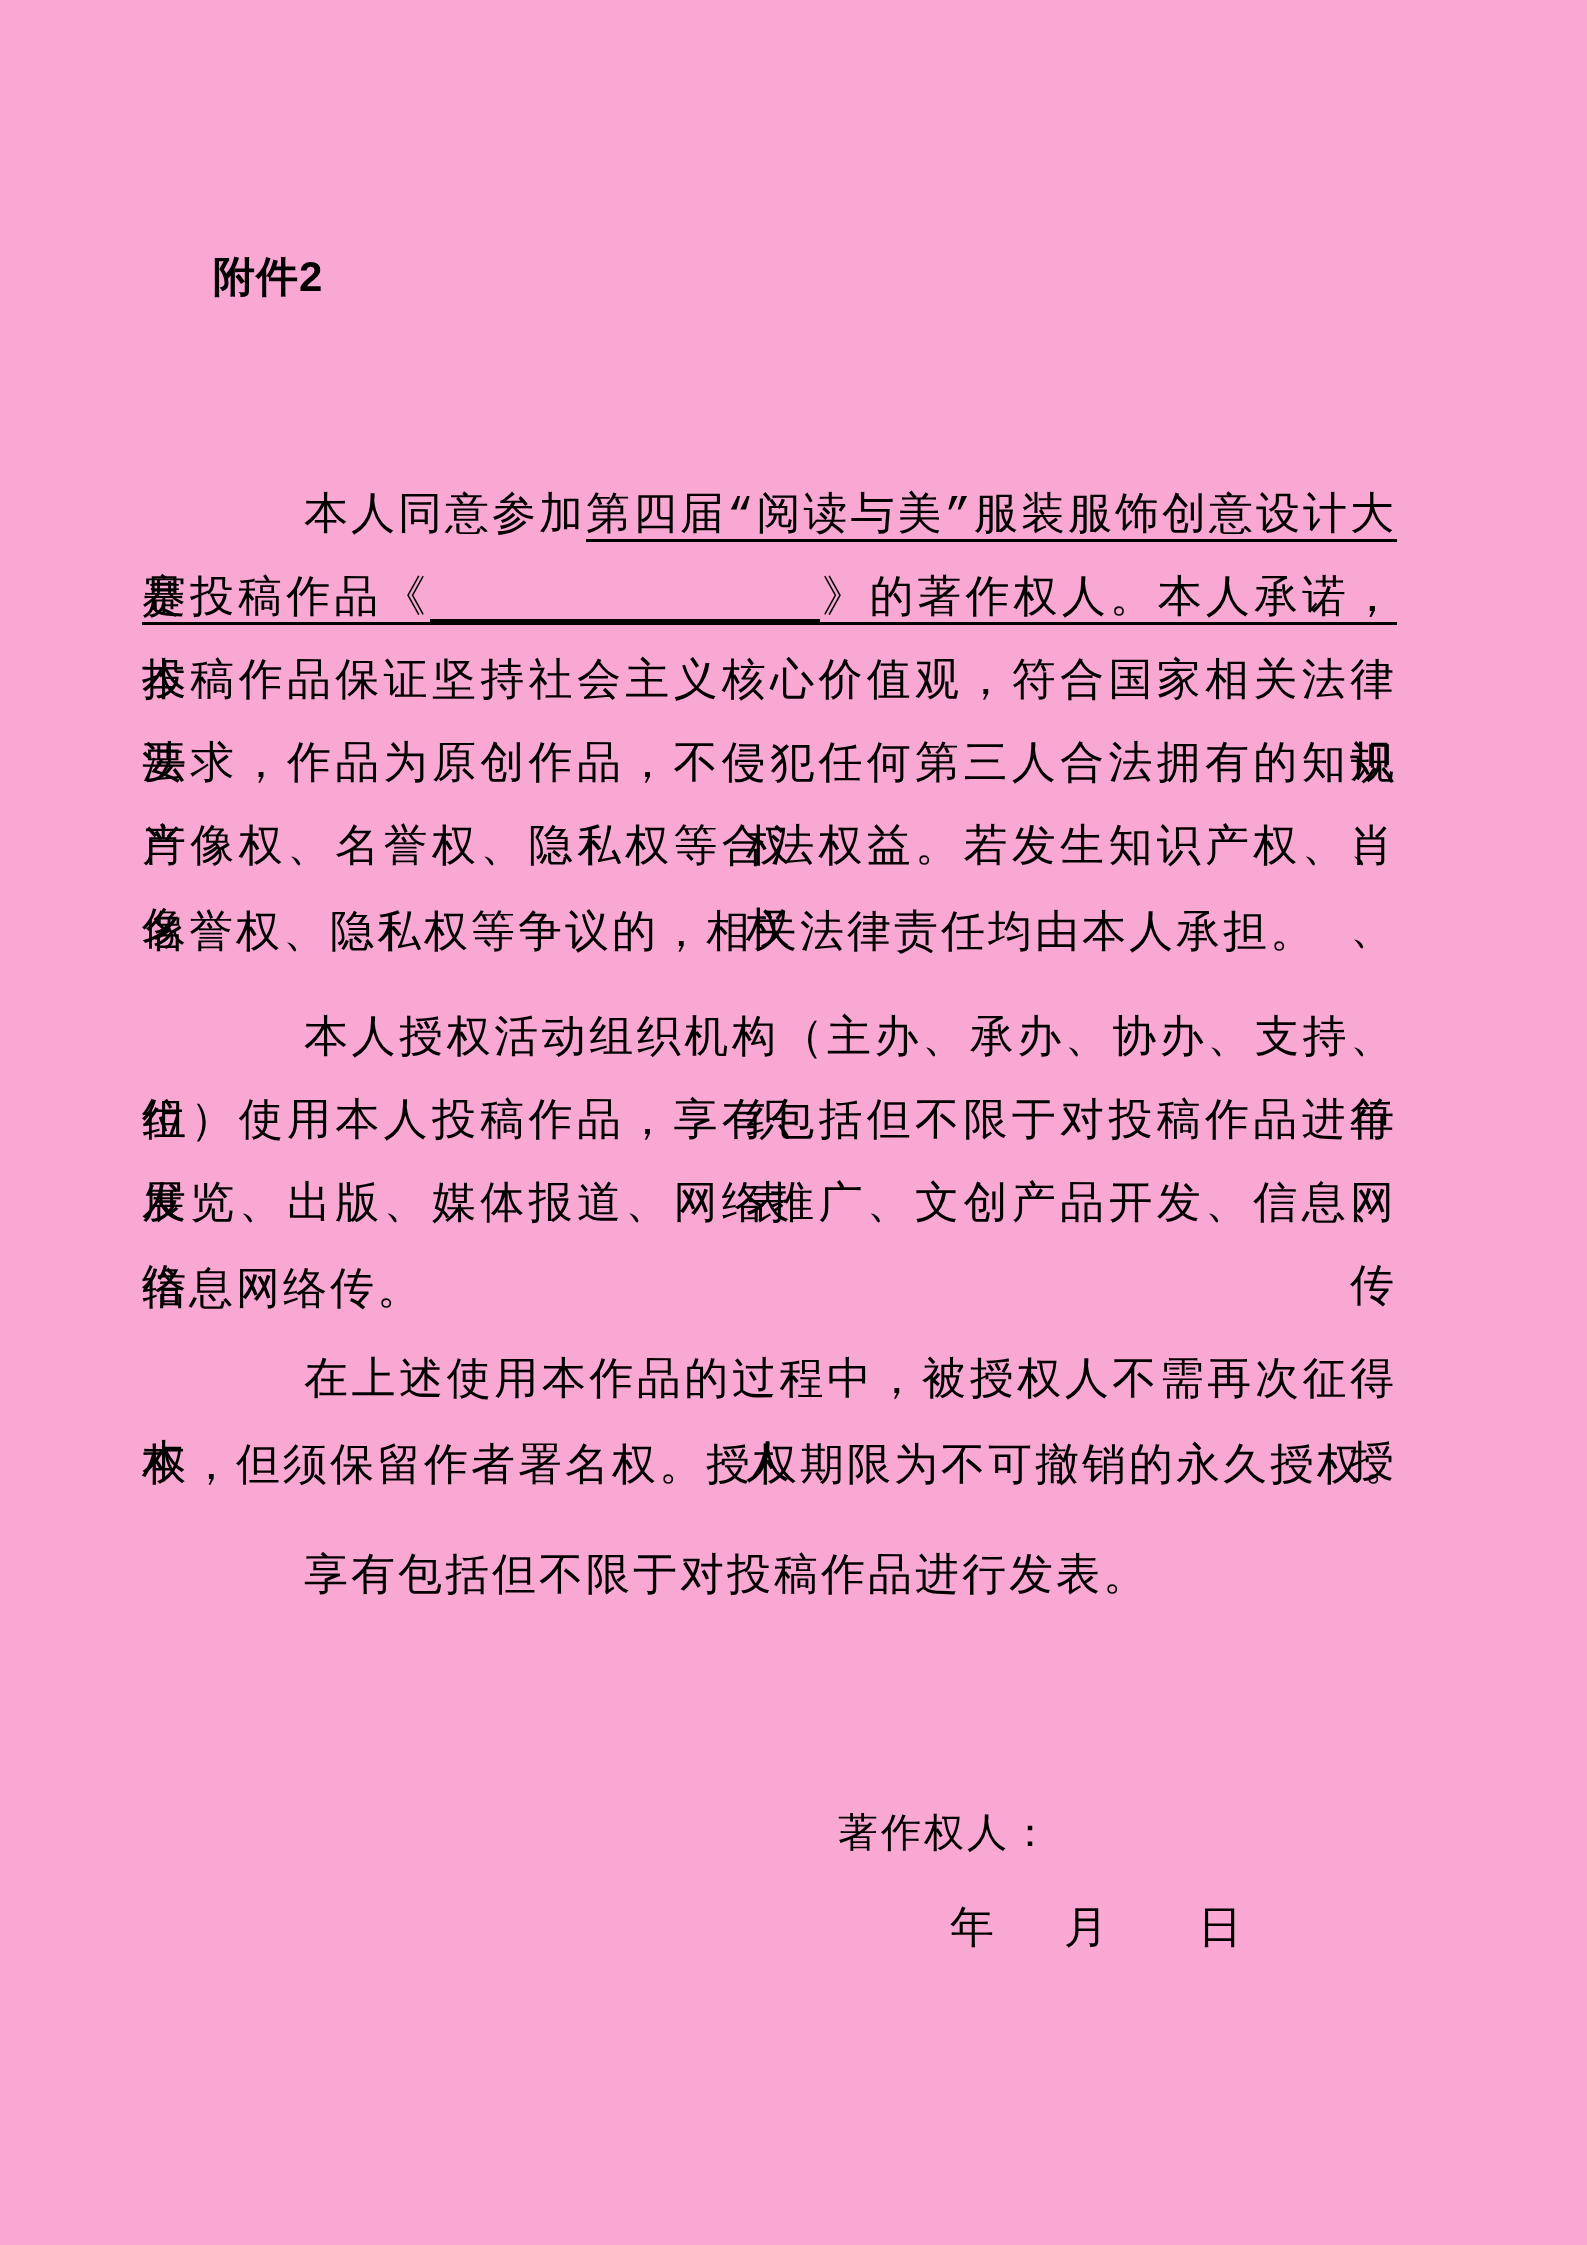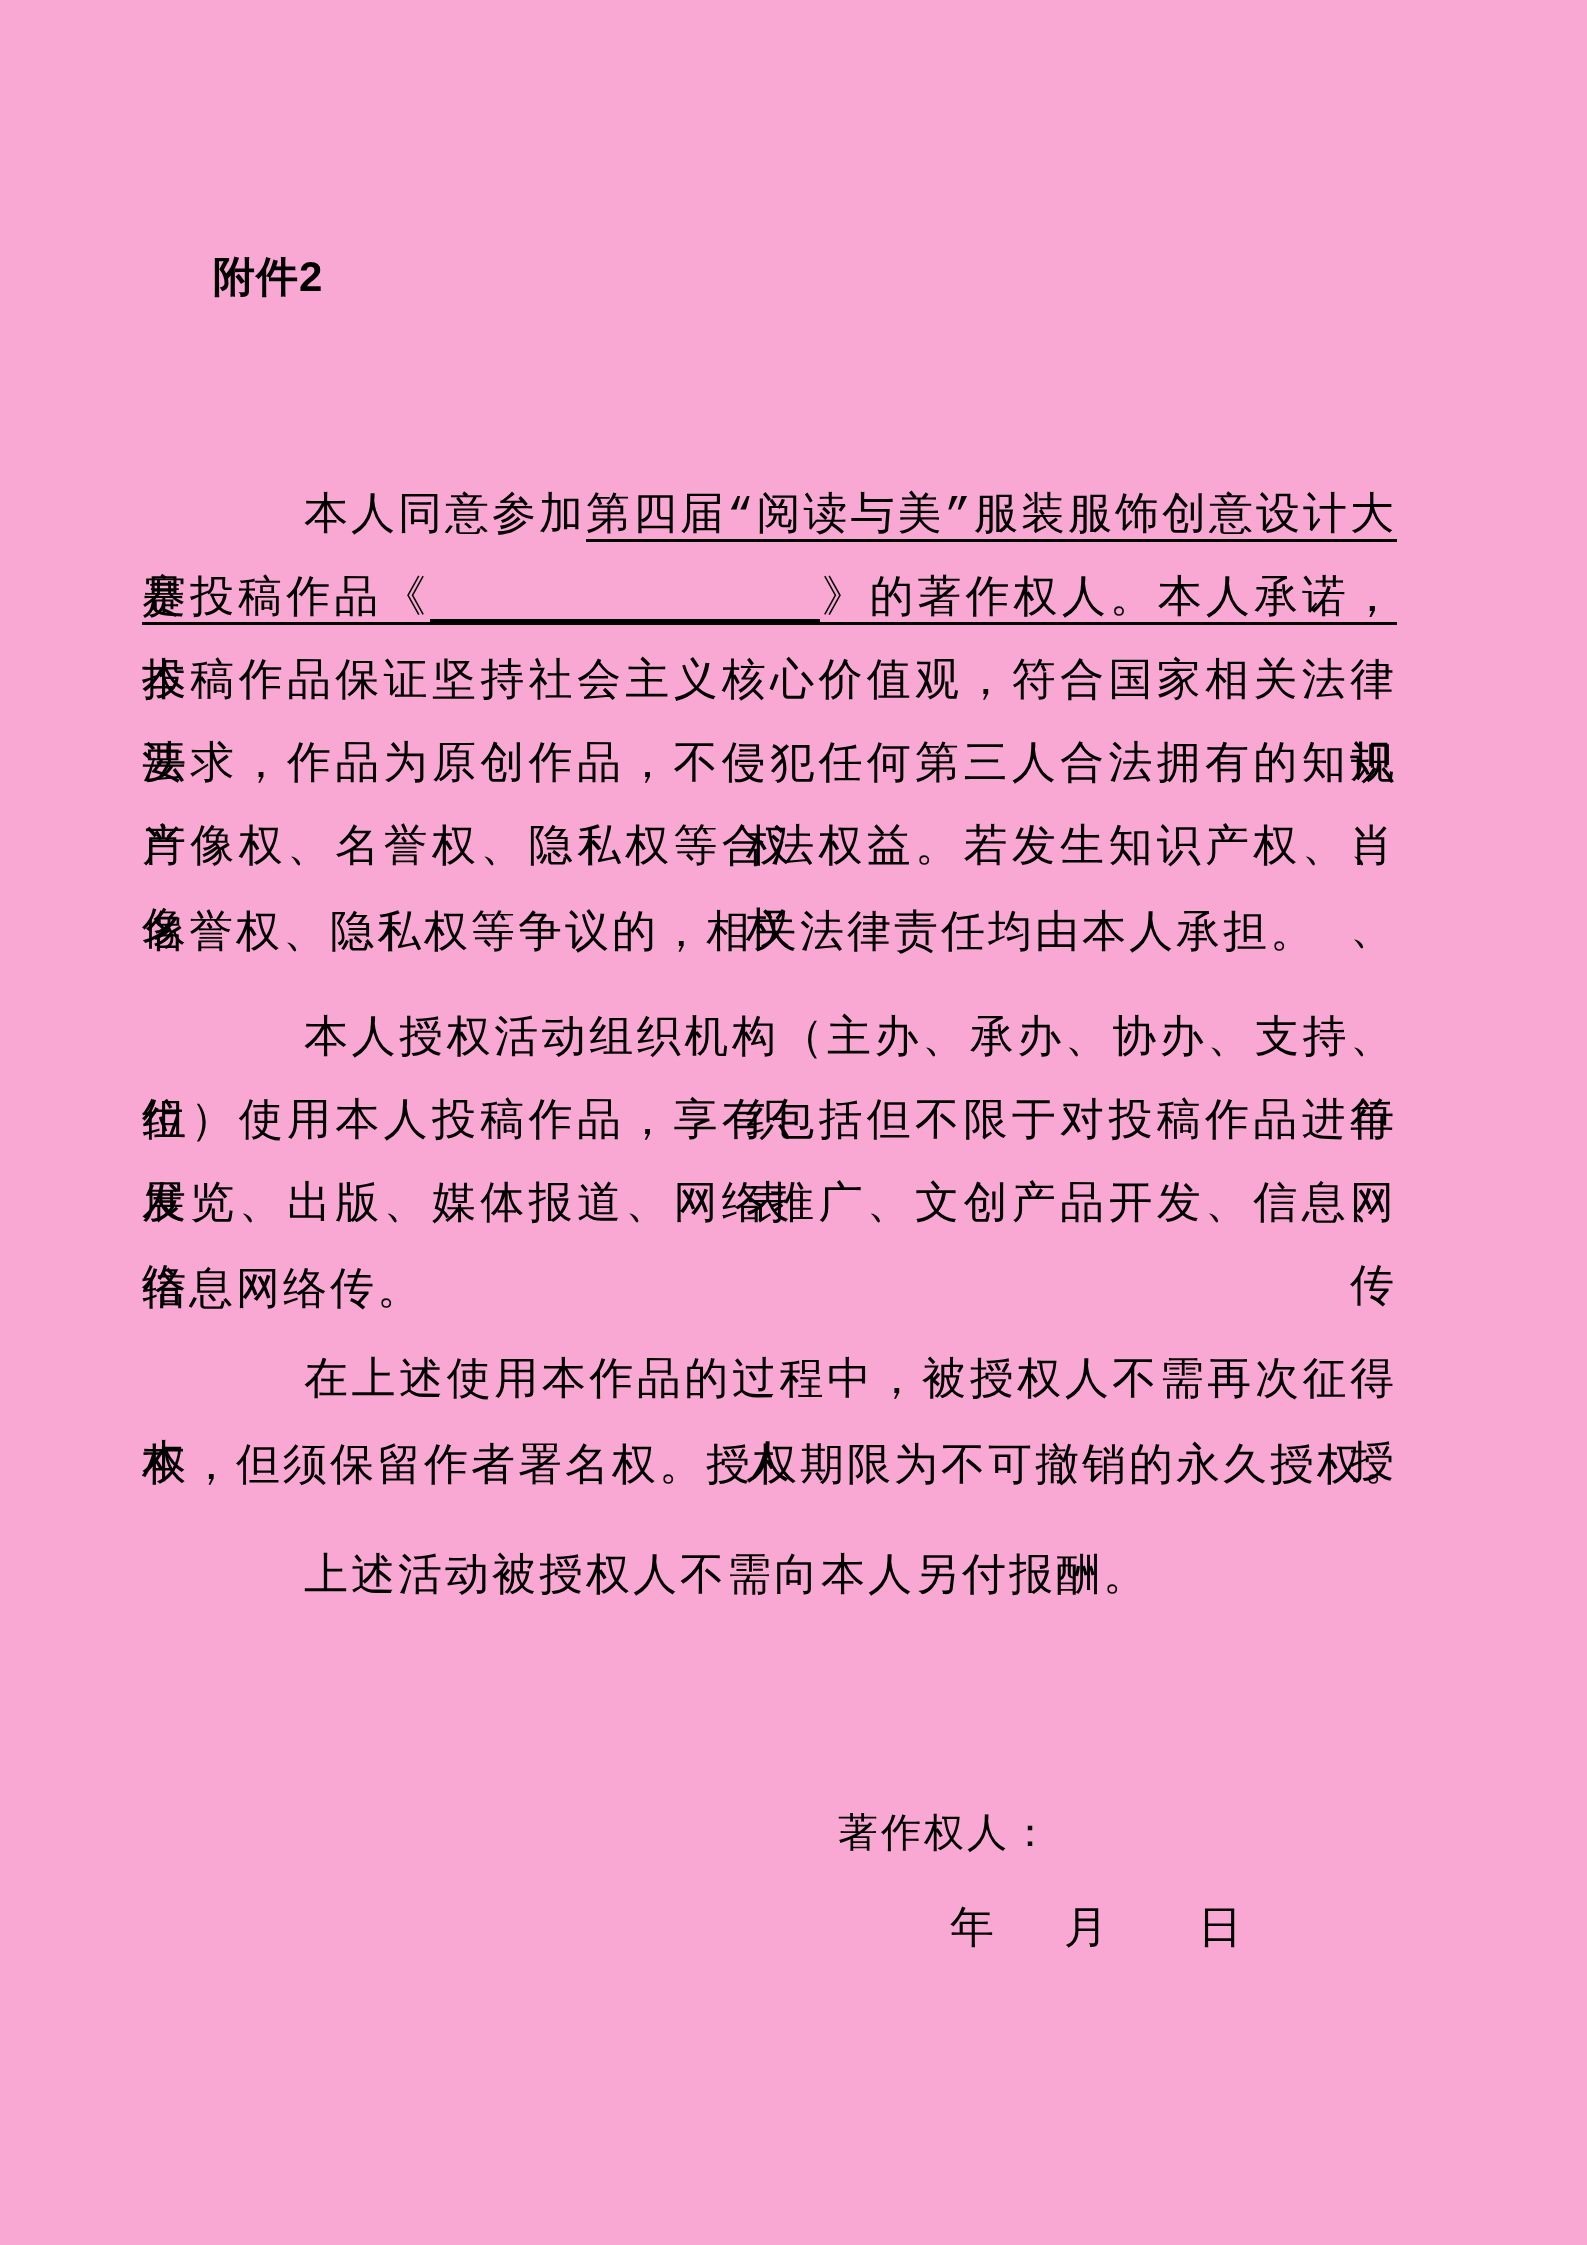--- a/index.html
+++ b/index.html
@@ -108,21 +108,21 @@
         <div class="line just indent"><span>本人授权活动组织机构（主办、承办、协办、支持、组织单</span></div>
         <div class="line just"><span>位）使用本人投稿作品，享有包括但不限于对投稿作品进行发表、</span></div>
         <div class="line just"><span>展览、出版、媒体报道、网络推广、文创产品开发、信息网络传</span></div>
         <div class="line"><span>信息网络传。</span></div>
       </div>
       <div class="paragraph">
         <div class="line just indent"><span>在上述使用本作品的过程中，被授权人不需再次征得本人授</span></div>
         <div class="line"><span>权，但须保留作者署名权。授权期限为不可撤销的永久授权。</span></div>
       </div>
       <div class="paragraph">
-        <div class="line indent"><span>上述活动被授权人不需向本人另付报酬。</span></div>
+        <div class="line indent"><span>享有包括但不限于对投稿作品进行发表。</span></div>
       </div>
     </div>
 
   <div class="signature-label">著作权人：</div>
 
   <div class="date-line">
     <span class="y">年</span><span class="m">月</span><span>日</span>
   </div>
 </div>
 

